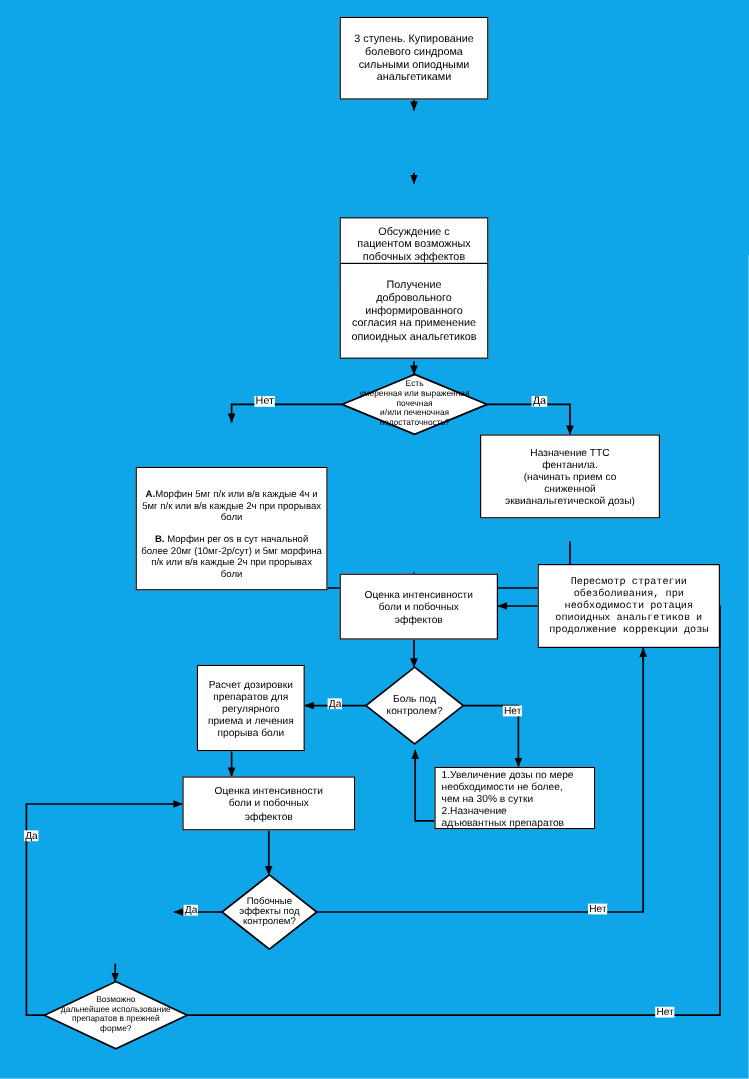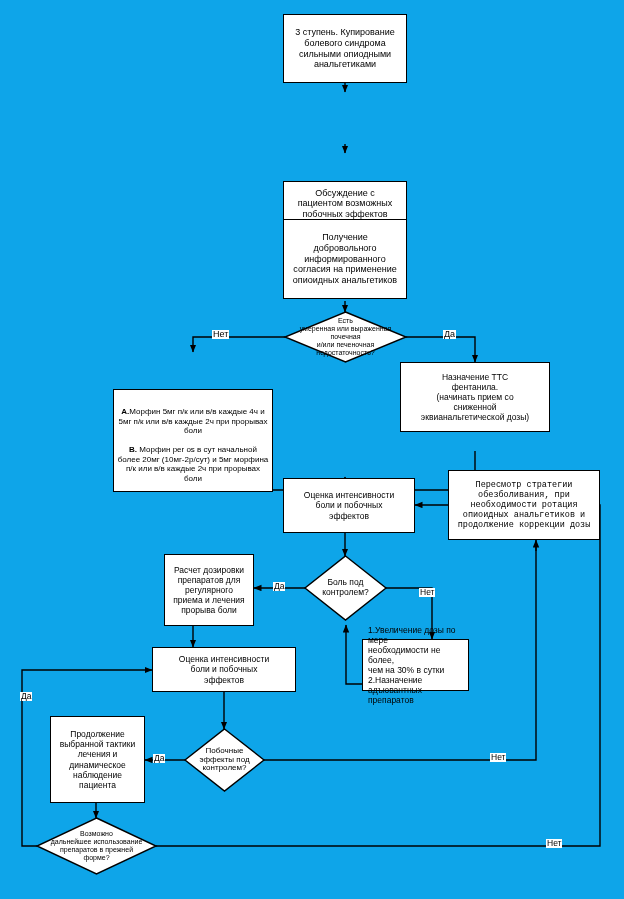--- a/index.html
+++ b/index.html
@@ -211,21 +211,21 @@
   </div>
 
   <div class="node f85" style="left:164px; top:554px; width:90px; height:72px;">
     <span class="txt">Расчет дозировки
 препаратов для
 регулярного
 приема и лечения
 прорыва боли</span>
   </div>
 
-  <div class="node left f85" style="left:362px; top:639px; width:107px; height:52px;justify-content:flex-end;">
+  <div class="node left f85" style="left:362px; top:639px; width:134px; height:52px;justify-content:flex-end;">
     <span class="txt">1.Увеличение дозы по мере
 необходимости не более,
 чем на 30% в сутки
 2.Назначение
 адъювантных препаратов</span>
   </div>
 
   <div class="node f85" style="left:152px; top:647px; width:144px; height:45px;">
     <span class="txt">Оценка интенсивности
 боли и побочных
@@ -234,28 +234,20 @@
 
   <div class="diamond" style="left:185px; top:729px; width:79px; height:62px;">
     <svg width="79" height="62" viewBox="0 0 79 62">
       <polygon points="39.5,0 79,31 39.5,62 0,31" fill="#ffffff" stroke="#000000" stroke-width="1.4"></polygon>
     </svg>
     <span class="dtxt f8">Побочные
 эффекты под
 контролем?</span>
   </div>
 
-  <div class="node f85" style="left:50px; top:716px; width:95px; height:87px;">
-    <span class="txt">Продолжение
-выбранной тактики
-лечения и
-динамическое
-наблюдение
-пациента</span>
-  </div>
 
   <div class="diamond" style="left:37px; top:818px; width:119px; height:56px;">
     <svg width="119" height="56" viewBox="0 0 119 56">
       <polygon points="59.5,0 119,28 59.5,56 0,28" fill="#ffffff" stroke="#000000" stroke-width="1.4"></polygon>
     </svg>
     <span class="dtxt f7">Возможно
 дальнейшее использование
 препаратов в прежней
 форме?</span>
   </div>

